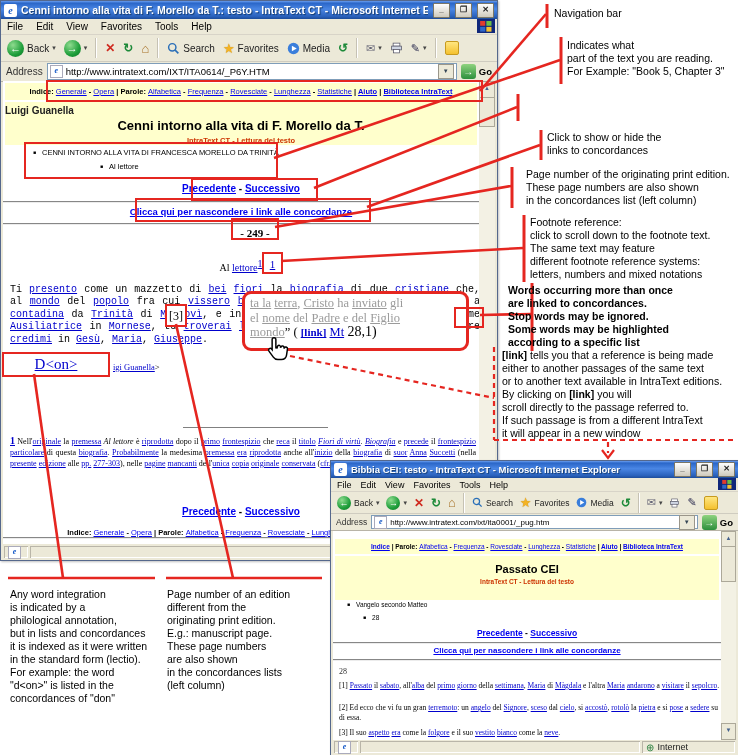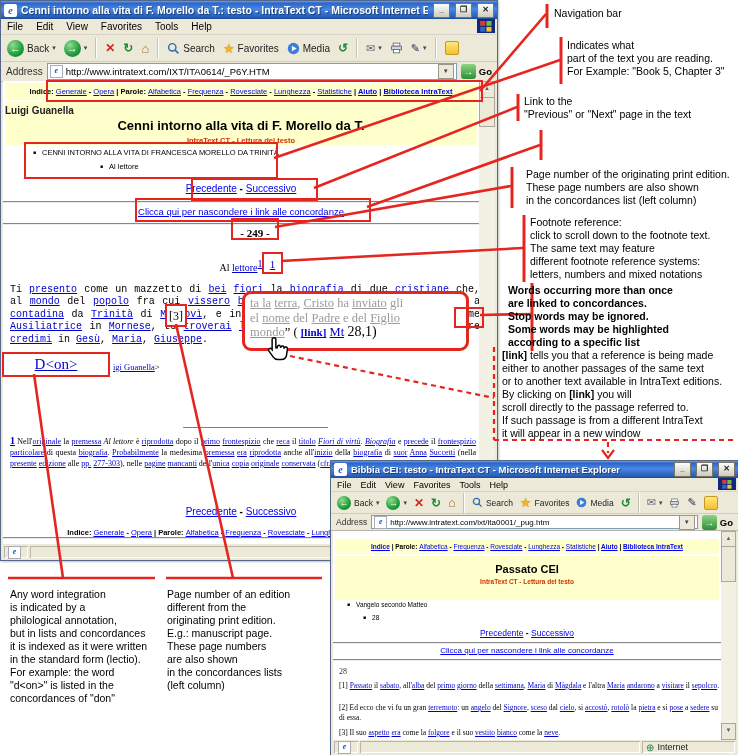--- a/index.html
+++ b/index.html
@@ -74,21 +74,21 @@
 
   .band{position:absolute;left:2px;right:2px;background:#ffffcc;}
   .navline{text-align:center;font-size:7.5px;line-height:17px;white-space:nowrap;overflow:hidden;}
   .navline.small{font-size:6.5px;line-height:15px;}
   .doc-author{text-align:left;font-size:10px;font-weight:bold;color:#222;}
   .doc-title{text-align:center;font-size:13px;font-weight:bold;color:#000;margin-top:2px;}
   .doc-sub{text-align:center;font-size:7.5px;font-weight:bold;color:#cc3300;margin-top:3px;}
   .crumb{position:absolute;font-size:7.5px;color:#000;white-space:nowrap;}
   .crumb::before{content:"■";font-size:5px;vertical-align:1px;margin-right:6px;}
   .centerline{position:absolute;left:0;right:0;text-align:center;white-space:nowrap;}
-  .blink{color:#0000ee;text-decoration:underline;font-weight:normal;cursor:pointer;}
+  .blink{color:#0000ee;text-decoration:underline;font-weight:bold;cursor:pointer;}
   .prevnext{font-size:10px;font-weight:bold;}
   .toggle{font-size:9.5px;}
   .pageno{font-family:"Liberation Serif",serif;font-size:11px;font-weight:bold;color:#000;margin-left:28px;}
   .hr{position:absolute;left:0;right:0;height:0;border-top:1px solid #878787;border-bottom:1px solid #ececec;}
   .section{font-family:"Liberation Serif",serif;font-size:10px;}
   .fnref{color:#0000cc;text-decoration:underline;font-size:10px;font-family:"Liberation Serif",serif;}
   .para{position:absolute;left:7px;width:470px;}
   .pline{font-family:Liberation Mono, monospace;font-size:10px;line-height:12.4px;height:12.4px;
     overflow:hidden;text-align:justify;text-align-last:justify;}
   .pline.last{text-align-last:left;}
@@ -472,22 +472,22 @@
   <div class="handcur" style="left:262px;top:334px;width:32px;height:32px;">
     <svg width="32" height="32" viewBox="0 0 24 24">
         <path d="M9 2.8c.8 0 1.4.6 1.4 1.4v6.2l.9.1.3-1.1c.2-.7.8-1 1.4-.9.6.2 1 .7.9 1.3l.3.05c.2-.6.8-1 1.4-.8.6.1 1 .7.9 1.3l.3.05c.2-.5.7-.8 1.3-.7.7.2 1.1.8 1 1.5l-.7 4.6c-.3 2-1.6 3.3-3.9 3.3h-2.6c-1.5 0-2.6-.6-3.4-1.8l-3.3-4.4c-.4-.6-.3-1.3.2-1.8.5-.4 1.3-.4 1.8.1l.4.5V4.2C7.6 3.4 8.2 2.8 9 2.8z" fill="#fff" stroke="#000" stroke-width="1.1"></path>
       </svg>
   </div>
 
   <div class="callout" style="left:554px;top:7px;">Navigation bar</div>
   <div class="callout" style="left:567px;top:39px;">Indicates what
 part of the text you are reading.
 For Example: "Book 5, Chapter 3"</div>
-  <div class="callout" style="left:524px;top:95px;">Link to the
-"Previous" or "Next" page in the text</div>
+  <div class="callout" style="left:547px;top:131px;">Click to show or hide the
+links to concordances</div>
   <div class="callout" style="left:518px;top:168px;margin-left:8px;">Page number of the originating print edition.
 These page numbers are also shown
 in the concordances list (left column)</div>
   <div class="callout" style="left:530px;top:216px;">Footnote reference:
 click to scroll down to the footnote text.
 The same text may feature
 different footnote reference systems:
 letters, numbers and mixed notations</div>
   <div class="callout" style="left:508px;top:284px;font-weight:bold;">Words occurring more than once
 are linked to concordances.

